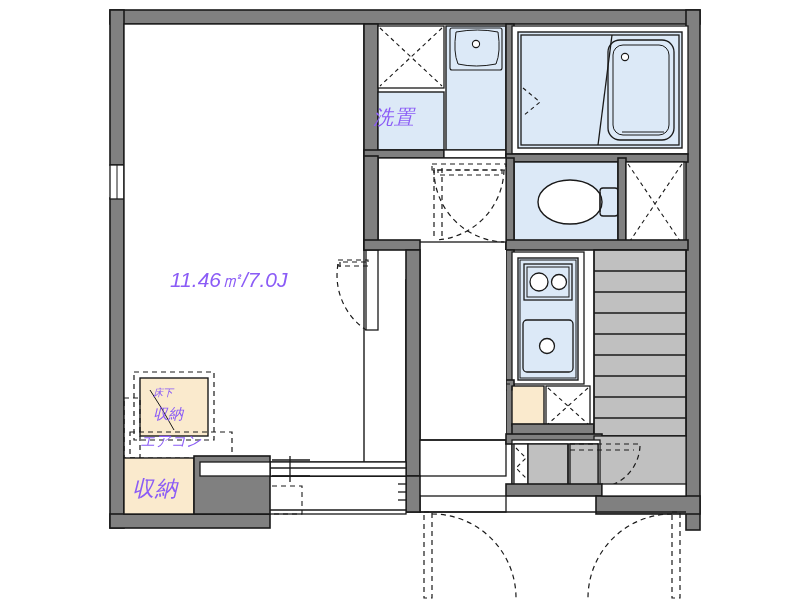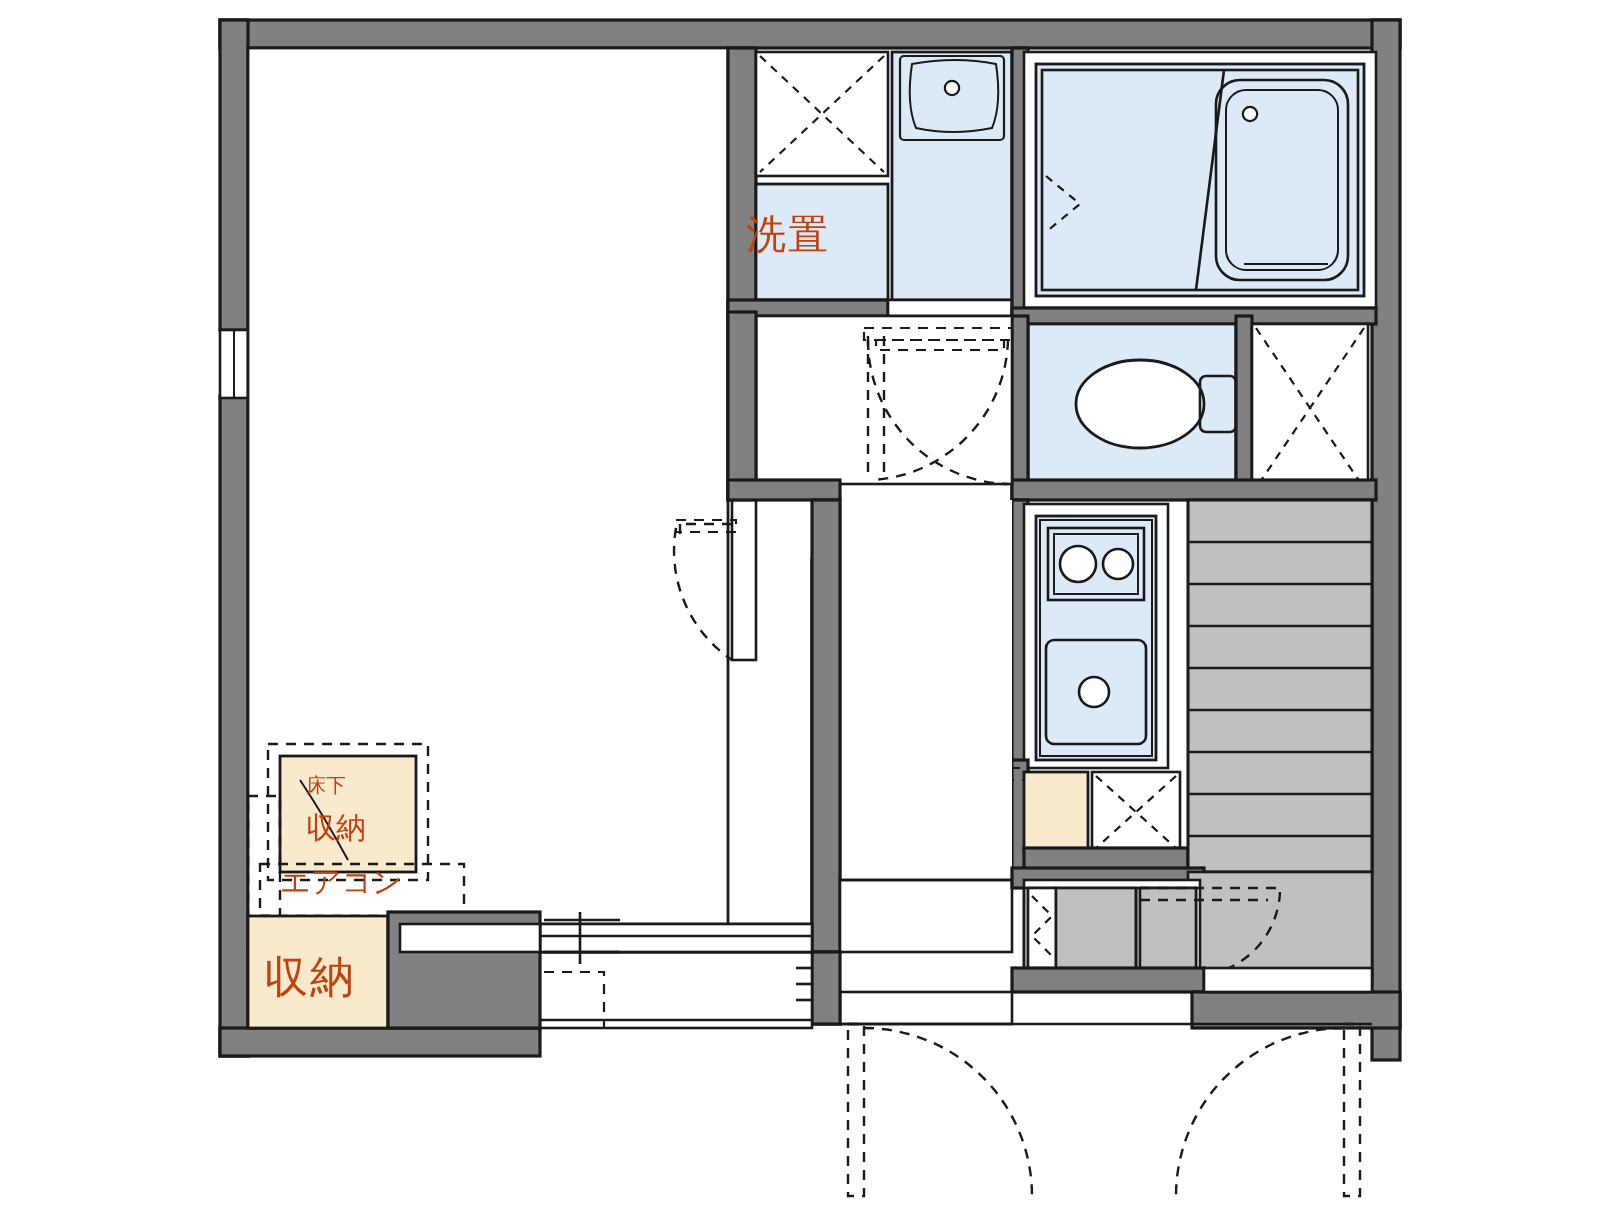--- a/index.html
+++ b/index.html
@@ -1,20 +1,20 @@
 <!DOCTYPE html>
 <html><head>
 <meta charset="utf-8">
 <style>
   html,body{margin:0;padding:0;background:#ffffff;}
   body{width:800px;height:608px;overflow:hidden;
        font-family:"Liberation Sans","DejaVu Sans",sans-serif;}
   #plan{position:relative;width:800px;height:608px;background:#fff;}
   #plan svg{display:block;}
-  .lbl{position:absolute;color:#c2410c;white-space:nowrap;}
+  .lbl{position:absolute;color:#8b5cf6;white-space:nowrap;font-style:italic;}
 </style>
 </head>
 <body>
 
 <div id="plan">
 
 <svg width="800" height="608" viewBox="0 0 800 608">
   <defs>
     <style>
       .w{fill:#808080;stroke:#1a1a1a;stroke-width:1.6;}
@@ -274,20 +274,21 @@
   </g>
   <g>
     <rect class="st" x="124" y="458" width="70" height="56"></rect>
   </g>
   <rect class="w" x="194" y="456" width="76" height="58"></rect>
   <rect class="wh" x="200" y="462" width="70" height="14"></rect>
 
 </svg>
 
 
+<div class="lbl" style="left:170px;top:266px;font-size:21px;">11.46㎡/7.0J</div>
 
 <div class="lbl" style="left:373px;top:104px;font-size:20px;letter-spacing:1px;">洗置</div>
 
 <div class="lbl" style="left:153px;top:386px;font-size:10px;">床下</div>
 
 <div class="lbl" style="left:153px;top:405px;font-size:15px;">収納</div>
 
 <div class="lbl" style="left:140px;top:432px;font-size:15px;">エアコン</div>
 
 <div class="lbl" style="left:132px;top:474px;font-size:22px;letter-spacing:1px;">収納</div>

